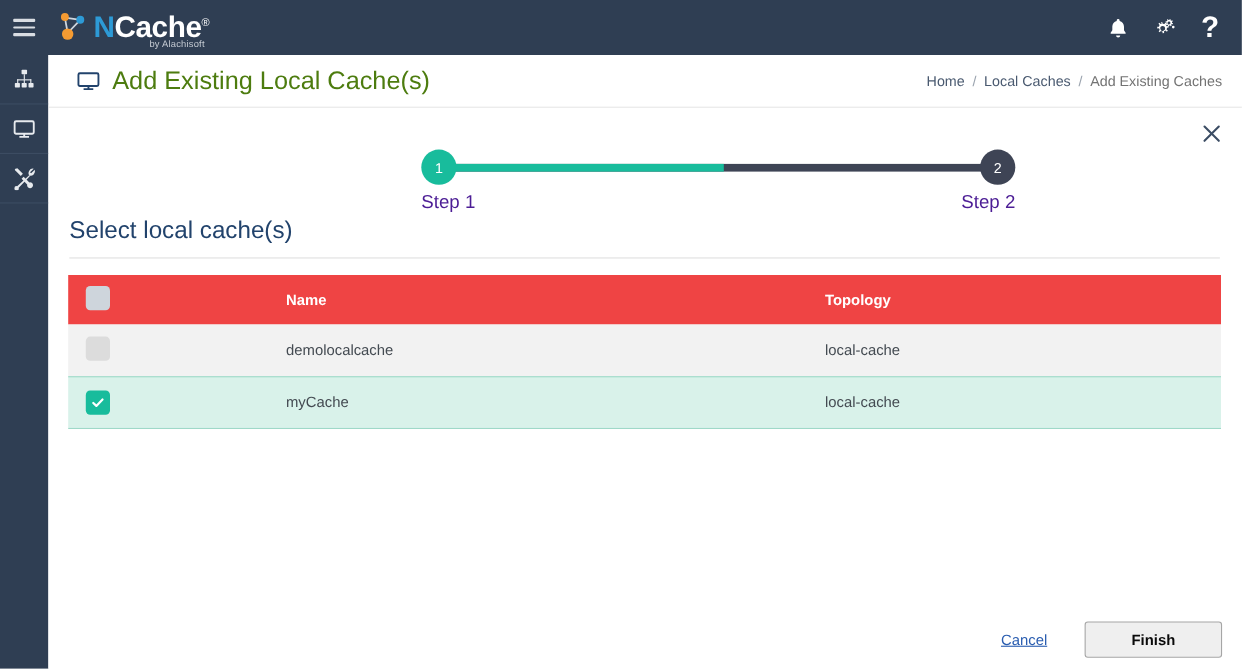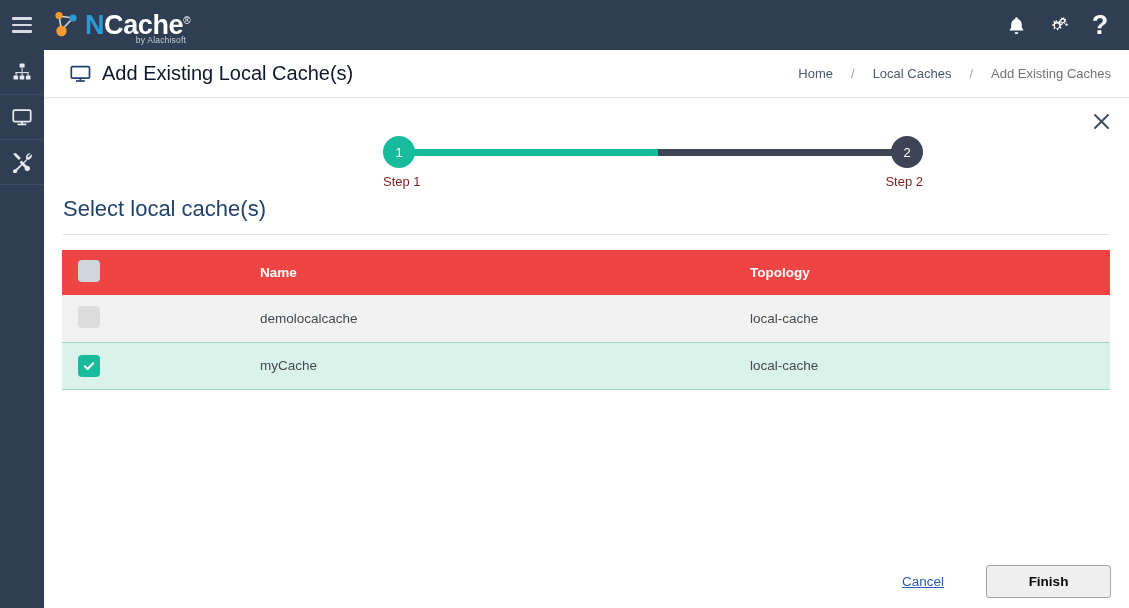--- a/index.html
+++ b/index.html
@@ -77,26 +77,26 @@
     width: 1085px; height: 48px;
     background: #ffffff;
     border-bottom: 1px solid #e3e3e3;
     display: flex; align-items: center;
   }
   .pagetitle {
     display: flex; align-items: center; gap: 10px;
     margin-left: 25px;
   }
   .pagetitle-text {
-    font-size: 20px; color: #0f172a; font-weight: 400;
+    font-size: 23px; color: #4d7c0f; font-weight: 400;
   }
   .breadcrumb {
     margin-left: auto; margin-right: 18px;
     font-size: 13px; color: #4a5a70;
-    display: flex; align-items: center; gap: 18px;
+    display: flex; align-items: center; gap: 7px;
   }
   .breadcrumb .sep { color: #9aa3ae; }
   .breadcrumb .crumb { cursor: pointer; }
   .breadcrumb .crumb.current { color: #737373; cursor: default; }
 
   
   .panel {
     position: absolute; top: 98px; left: 44px;
     width: 1085px; height: 510px;
     background: #ffffff;
@@ -125,21 +125,21 @@
   .step-node {
     position: absolute; top: 0;
     width: 32px; height: 32px; border-radius: 50%;
     display: flex; align-items: center; justify-content: center;
     color: #ffffff; font-size: 13px; cursor: pointer;
   }
   .step-node.active { left: 0; background: #18bc9c; }
   .step-node.inactive { right: 0; background: #3e4455; }
   .step-label {
     position: absolute; top: 38px;
-    font-size: 13px; color: #7f1d1d;
+    font-size: 17px; color: #4c1d95;
   }
   .step-label.left { left: 0; }
   .step-label.right { right: 0; }
 
   
   .section-title {
     position: absolute; top: 98px; left: 19px;
     font-size: 22px; color: #22436c; font-weight: 400;
   }
   .section-divider {
@@ -183,21 +183,21 @@
     cursor: pointer;
   }
   .cb.head  { background: #ced5dc; }
   .cb.off   { background: #dcdcdc; }
   .cb.on    { background: #18bc9c; }
   .cb .tick { color: #ffffff; font-size: 14px; line-height: 1; }
 
   
   .footer {
     position: absolute; bottom: 10px; right: 18px;
-    display: flex; align-items: center; gap: 21px;
+    display: flex; align-items: center; gap: 13px;
   }
   .cancel-link {
     font-size: 13.5px; color: #2a5db0;
     text-decoration: underline; cursor: pointer;
     margin-right: 21px;
   }
   .btn {
     width: 125px; height: 33px;
     background: #efefef;
     border: 1px solid #a6a6a6;

